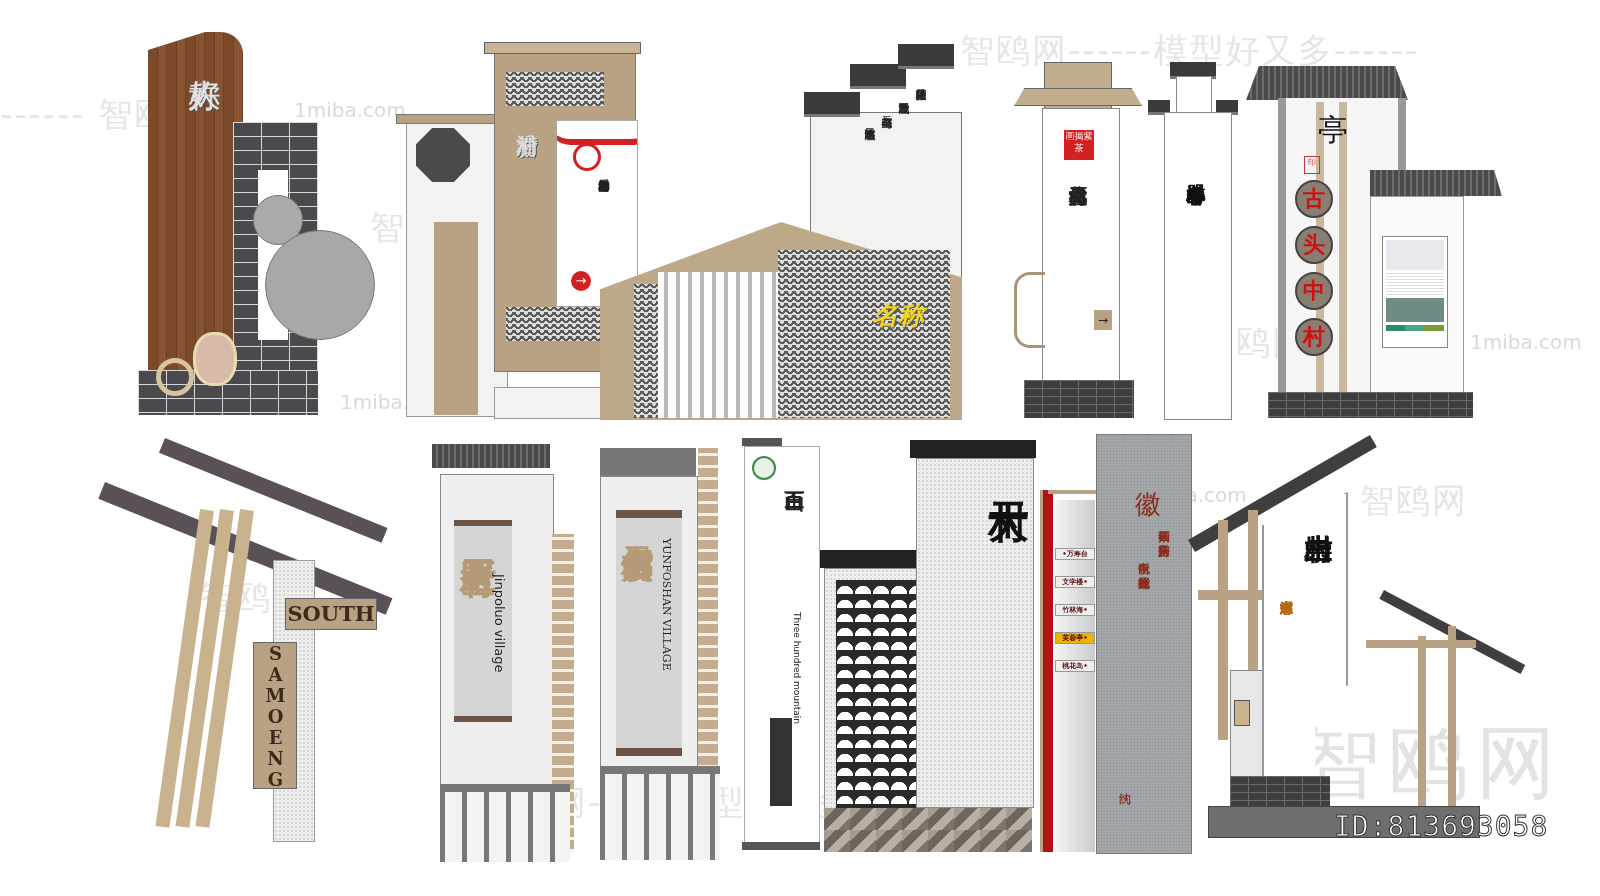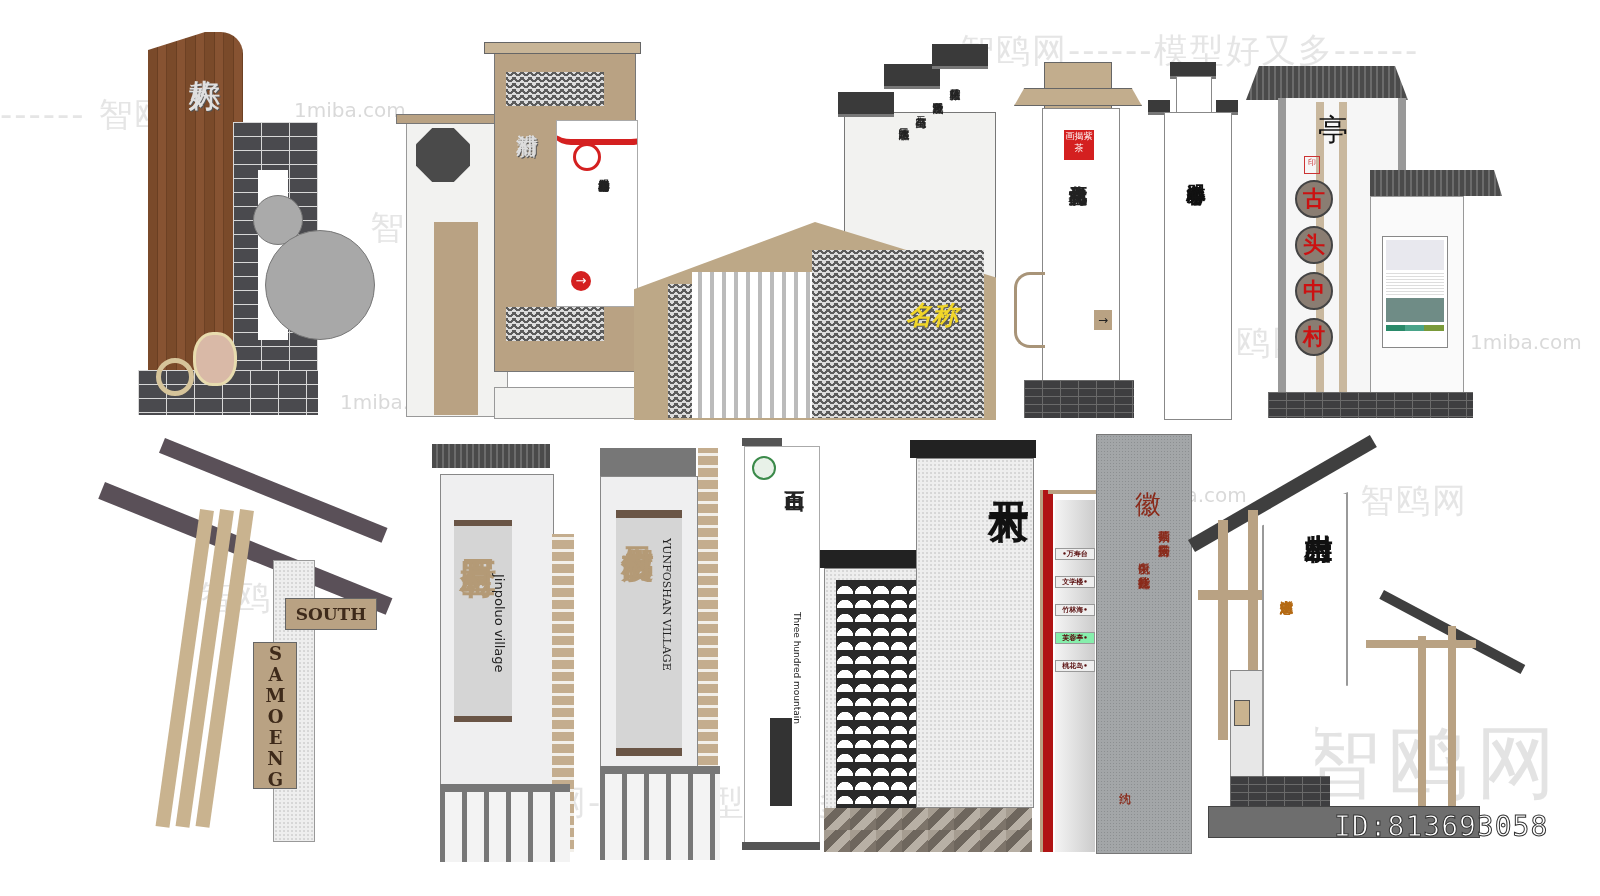--- a/index.html
+++ b/index.html
@@ -72,21 +72,21 @@
   <div class="abs vtext" style="left:118px;top:75px;font-size:22px;line-height:26px;color:#ddd;text-shadow:1px 1px 0 #555;font-family:'DejaVu Serif',serif;">新浦沿村</div>
   <div class="abs" style="left:160px;top:78px;width:80px;height:185px;background:#fff;border:1px solid #aaa;overflow:hidden;">
     <div class="abs" style="left:-10px;top:-12px;width:120px;height:30px;border-bottom:6px solid #d42020;border-radius:0 0 60px 40px;"></div>
     <div class="abs" style="left:16px;top:22px;width:22px;height:22px;border-radius:50%;border:3px solid #d42020;"></div>
     <div class="abs vtext" style="left:40px;top:50px;font-size:11px;line-height:12px;font-weight:bold;color:#222;">新浦沿村党群服务中心</div>
     <div class="abs" style="left:14px;top:150px;width:20px;height:20px;border-radius:50%;background:#d42020;color:#fff;font-size:13px;text-align:center;line-height:20px;">→</div>
   </div>
   <div class="abs stucco" style="left:98px;top:345px;width:150px;height:30px;border:1px solid #999;"></div>
 </div>
 
-<div class="abs" style="left:634px;top:52px;width:362px;height:368px;">
+<div class="abs" style="left:600px;top:52px;width:362px;height:368px;">
   <div class="abs stucco" style="left:210px;top:60px;width:150px;height:180px;border:1px solid #777;"></div>
   <div class="abs roof" style="left:204px;top:40px;width:56px;height:22px;"></div>
   <div class="abs roof" style="left:250px;top:12px;width:56px;height:22px;"></div>
   <div class="abs roof" style="left:298px;top:-8px;width:56px;height:22px;"></div>
   <div class="abs" style="left:262px;top:28px;height:180px;display:flex;flex-direction:row-reverse;gap:3px;">
     <div class="vtext" style="font-size:11px;line-height:14px;color:#222;">独笑枯藤上碧霄</div>
     <div class="vtext" style="font-size:11px;line-height:14px;color:#222;margin-top:14px;">野溪冷浅激危桥</div>
     <div class="vtext" style="font-size:11px;line-height:14px;color:#222;margin-top:28px;">征与坐与白云高</div>
     <div class="vtext" style="font-size:11px;line-height:14px;color:#222;margin-top:40px;">客路随云流水远</div>
   </div>
@@ -142,21 +142,21 @@
   <div class="abs brickdk" style="left:28px;top:330px;width:205px;height:26px;"></div>
 </div>
 
 <div class="abs" style="left:105px;top:420px;width:310px;height:420px;">
   <div class="abs" style="left:60px;top:18px;width:240px;height:16px;background:#5a5058;transform:rotate(22deg);transform-origin:0 0;"></div>
   <div class="abs" style="left:0;top:62px;width:310px;height:18px;background:#5a5058;transform:rotate(22deg);transform-origin:0 0;"></div>
   <div class="abs" style="left:95px;top:90px;width:14px;height:320px;background:#c9b38f;transform:rotate(8deg);transform-origin:top;"></div>
   <div class="abs" style="left:115px;top:90px;width:14px;height:320px;background:#c9b38f;transform:rotate(8deg);transform-origin:top;"></div>
   <div class="abs" style="left:135px;top:90px;width:14px;height:320px;background:#c9b38f;transform:rotate(8deg);transform-origin:top;"></div>
   <div class="abs granite" style="left:168px;top:140px;width:40px;height:280px;border:1px solid #999;"></div>
-  <div class="abs tan" style="left:180px;top:178px;width:90px;height:30px;border:1px solid #666;font-family:'DejaVu Serif',serif;font-weight:bold;font-size:17px;color:#3e2a1a;text-align:center;line-height:30px;">SOUTH</div>
+  <div class="abs tan" style="left:180px;top:178px;width:90px;height:30px;border:1px solid #666;font-family:'DejaVu Serif',serif;font-weight:bold;font-size:21px;color:#3e2a1a;text-align:center;line-height:30px;">SOUTH</div>
   <div class="abs tan vtext" style="left:148px;top:222px;width:42px;height:145px;border:1px solid #666;font-family:'DejaVu Serif',serif;font-weight:bold;font-size:18px;color:#3e2a1a;line-height:42px;">SAMOENG</div>
 </div>
 
 <div class="abs" style="left:424px;top:424px;width:156px;height:428px;">
   <div class="abs tile" style="left:8px;top:20px;width:118px;height:24px;"></div>
   <div class="abs" style="left:16px;top:50px;width:112px;height:378px;background:#efeff0;border:1px solid #888;"></div>
   <div class="abs" style="left:30px;top:96px;width:58px;height:190px;background:#d5d5d5;border-top:6px solid #6a5546;border-bottom:6px solid #6a5546;"></div>
   <div class="abs vtext" style="left:34px;top:108px;font-size:36px;line-height:40px;color:#b49a76;font-weight:bold;">金叵罗村</div>
   <div class="abs vrot" style="left:68px;top:150px;font-size:13px;color:#222;">Jinpoluo village</div>
   <div class="abs fret" style="left:128px;top:110px;width:22px;height:318px;"></div>
@@ -195,21 +195,21 @@
 </div>
 
 <div class="abs" style="left:1040px;top:490px;width:58px;height:420px;">
   <div class="abs" style="left:0;top:0;width:10px;height:362px;background:#b01414;border-left:3px solid #b9a283;"></div>
   <div class="abs" style="left:8px;top:0;width:58px;height:4px;background:#b9a283;"></div>
   <div class="abs" style="left:15px;top:10px;width:40px;height:352px;background:linear-gradient(90deg,#f4f4f4,#ccc);"></div>
   <div class="abs" style="left:15px;top:58px;width:40px;display:flex;flex-direction:column;gap:16px;">
     <div style="font-size:7px;font-weight:bold;background:#eee;border:1px solid #999;color:#5a1010;text-align:center;">•万寿台</div>
     <div style="font-size:7px;font-weight:bold;background:#eee;border:1px solid #999;color:#5a1010;text-align:center;">文学楼•</div>
     <div style="font-size:7px;font-weight:bold;background:#eee;border:1px solid #999;color:#5a1010;text-align:center;">竹林海•</div>
-    <div style="font-size:7px;font-weight:bold;background:#86efac;border:1px solid #999;color:#5a1010;text-align:center;">芙蓉亭•</div>
+    <div style="font-size:7px;font-weight:bold;background:#eab308;border:1px solid #999;color:#5a1010;text-align:center;">芙蓉亭•</div>
     <div style="font-size:7px;font-weight:bold;background:#eee;border:1px solid #999;color:#5a1010;text-align:center;">桃花岛•</div>
   </div>
 </div>
 
 <div class="abs" style="left:1096px;top:434px;width:94px;height:418px;background:#a3a6a8 radial-gradient(#8c8f91 0.6px,transparent 0.8px) 0 0/3px 3px;border:1px solid #777;">
   <div class="abs" style="left:38px;top:52px;font-size:26px;color:#8a2a1a;font-family:'DejaVu Serif',serif;">徽</div>
   <div class="abs vtext" style="left:60px;top:86px;font-size:12px;line-height:14px;color:#8a2a1a;">画揭紫茶 鞋露扬朱房</div>
   <div class="abs vtext" style="left:40px;top:118px;font-size:12px;line-height:14px;color:#8a2a1a;">中化所以 能待我这红光</div>
   <div class="abs vtext" style="left:20px;top:348px;font-size:12px;line-height:16px;color:#8a2a1a;">沈约</div>
 </div>

